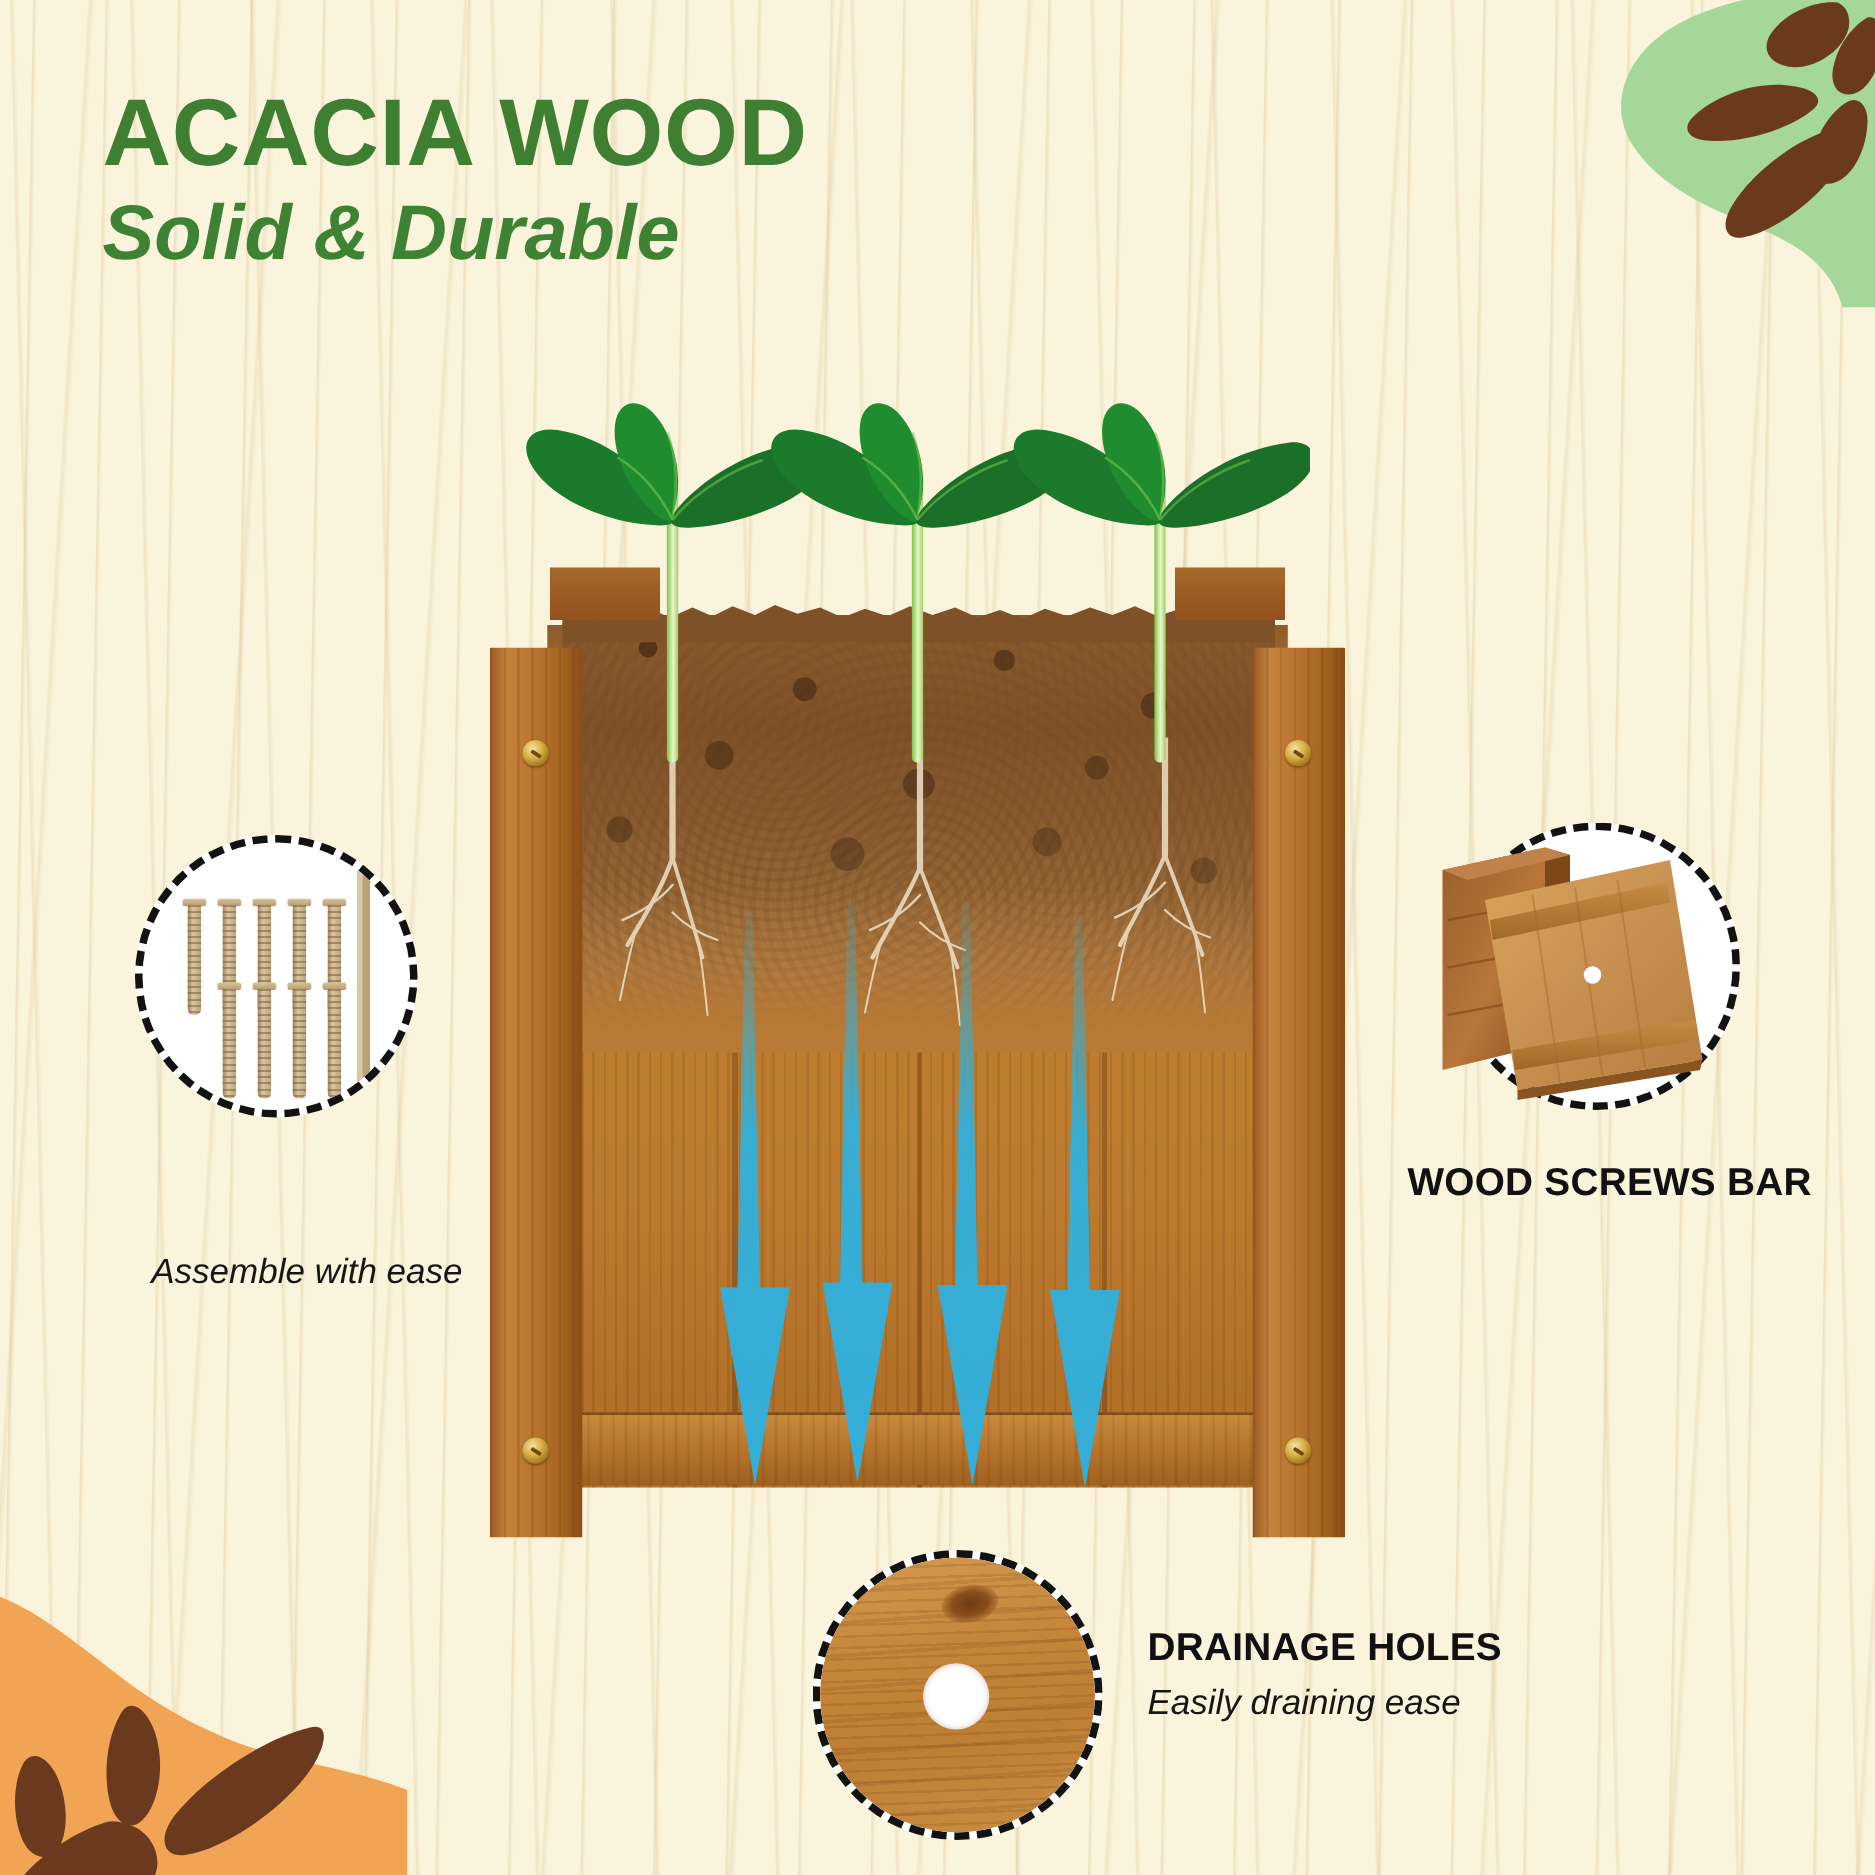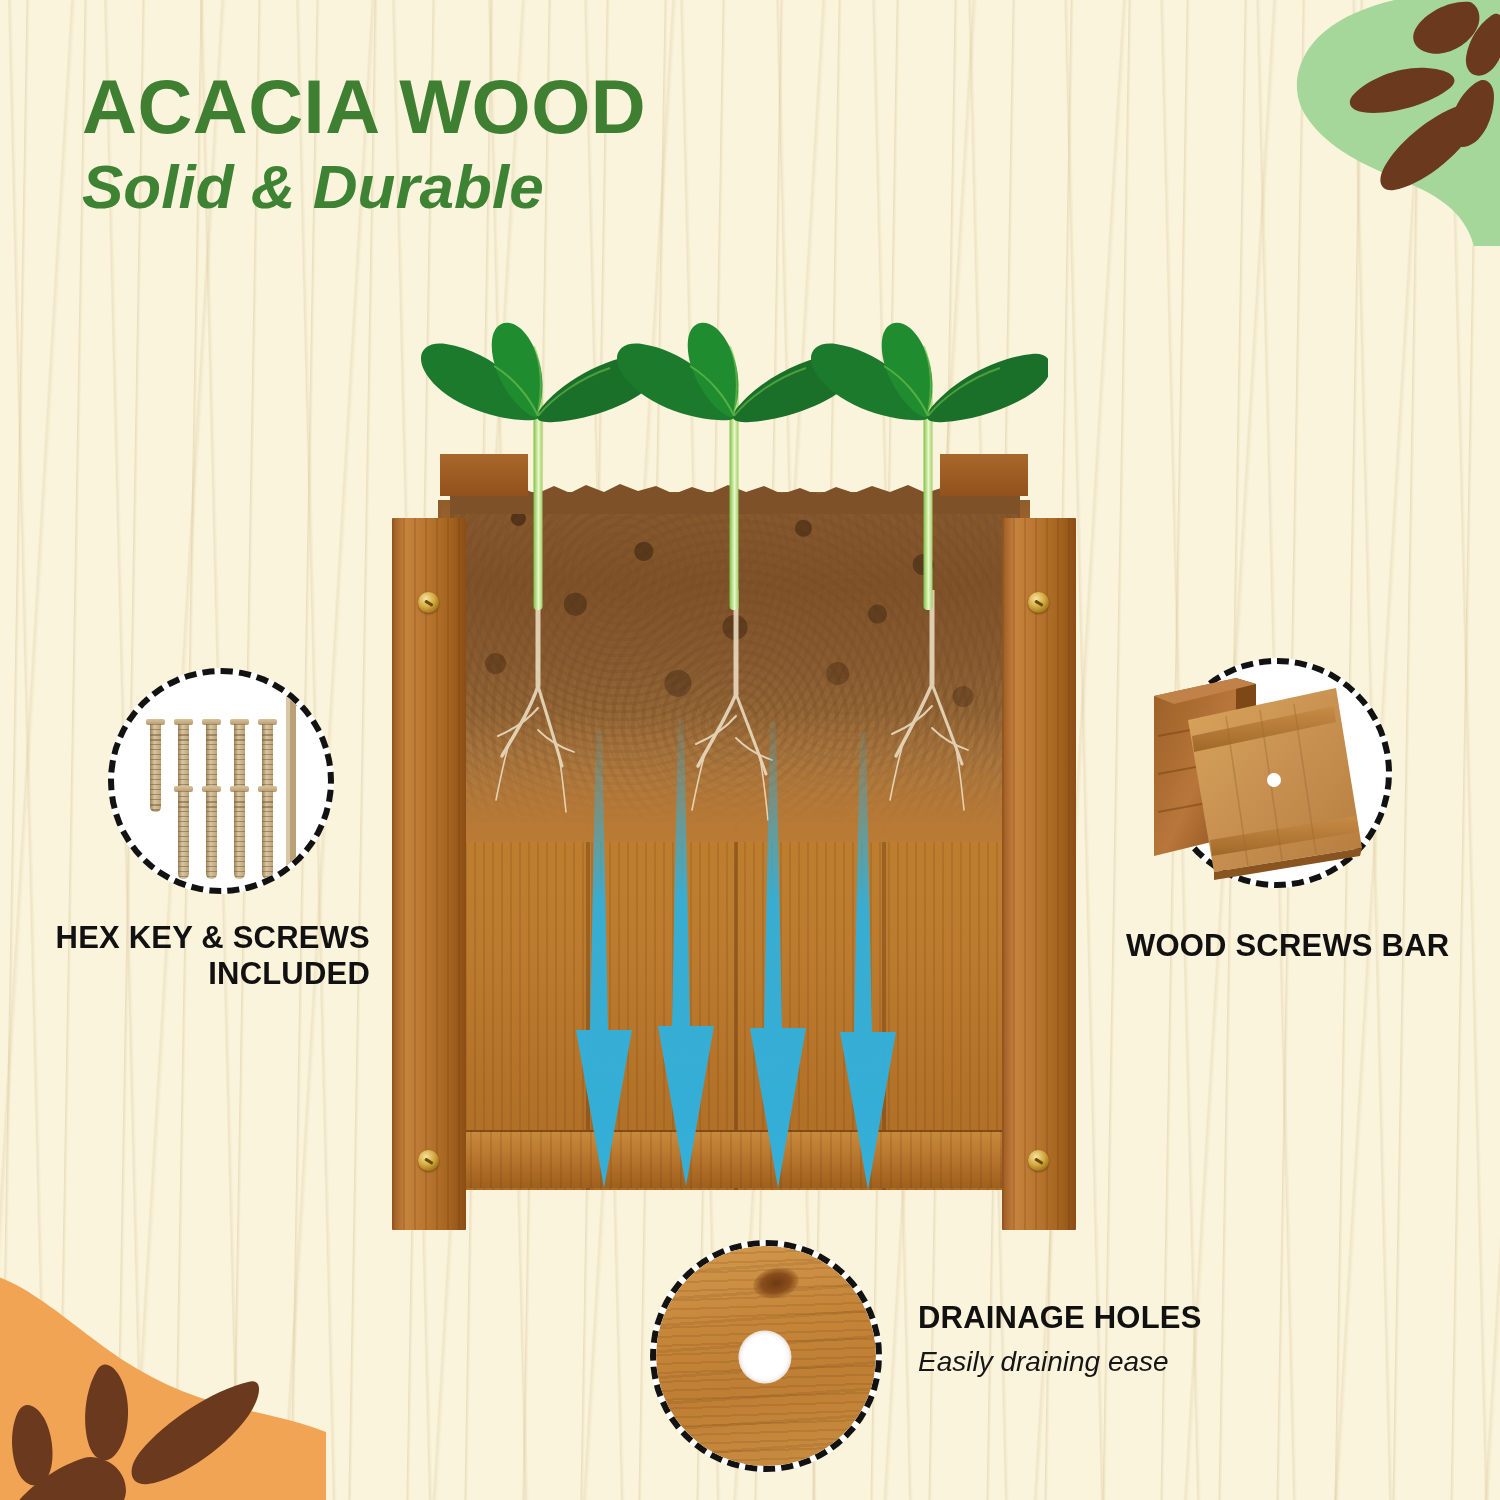--- a/index.html
+++ b/index.html
@@ -398,24 +398,21 @@
           <div class="shaft" style="height:88px;"></div>
         </div>
 
       <svg style="position:absolute; left:166px; top:18px; width:66px; height:190px;" viewBox="0 0 66 190">
         <path d="M6,4 L56,4 L56,14 L16,14 L16,182 L6,182 Z" fill="#BBA176"></path>
         <path d="M6,4 L10,4 L10,182 L6,182 Z" fill="#D8C8A8"></path>
         <path d="M6,4 L56,4 L56,9 L6,9 Z" fill="#D8C8A8"></path>
       </svg>
     </div>
   </div>
-  <div class="feat-title" style="left:20px; top:920px; width:350px; text-align:right;">
-    <span>HEX KEY &amp; SCREWS</span><br>
-    <span>INCLUDED</span>
-  </div>
+  <div class="feat-sub" style="left:20px; top:1000px; width:350px; text-align:right;">Assemble with ease</div>
 
   <div class="badge-circle" style="left:1162px; top:658px; width:230px; height:230px;">
     <div class="badge-inner"></div>
   </div>
 
   <svg style="position:absolute; left:1130px; top:660px; width:260px; height:230px;" viewBox="0 0 260 230">
     <defs>
       <linearGradient id="wbA" x1="0" y1="0" x2="1" y2="1">
         <stop offset="0%" stop-color="#9A5F26"></stop>
           <stop offset="55%" stop-color="#B8763A"></stop>

